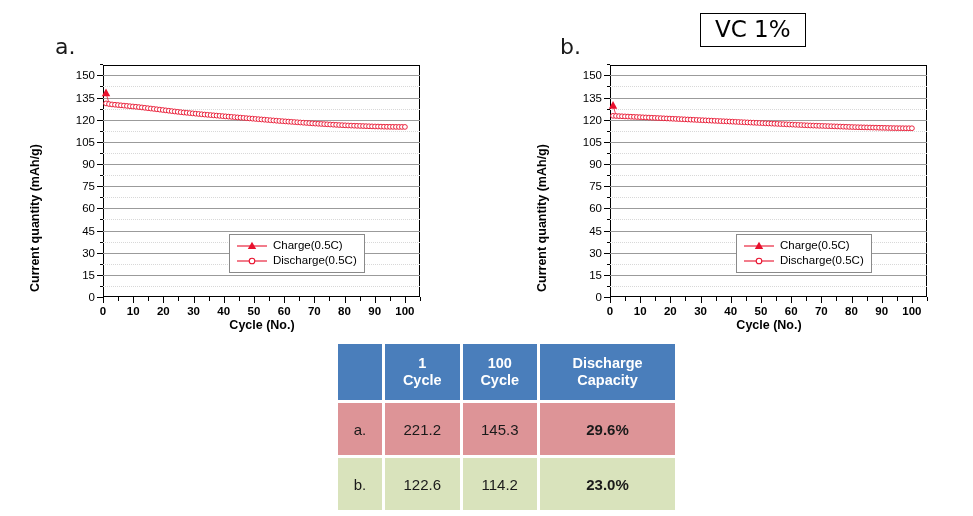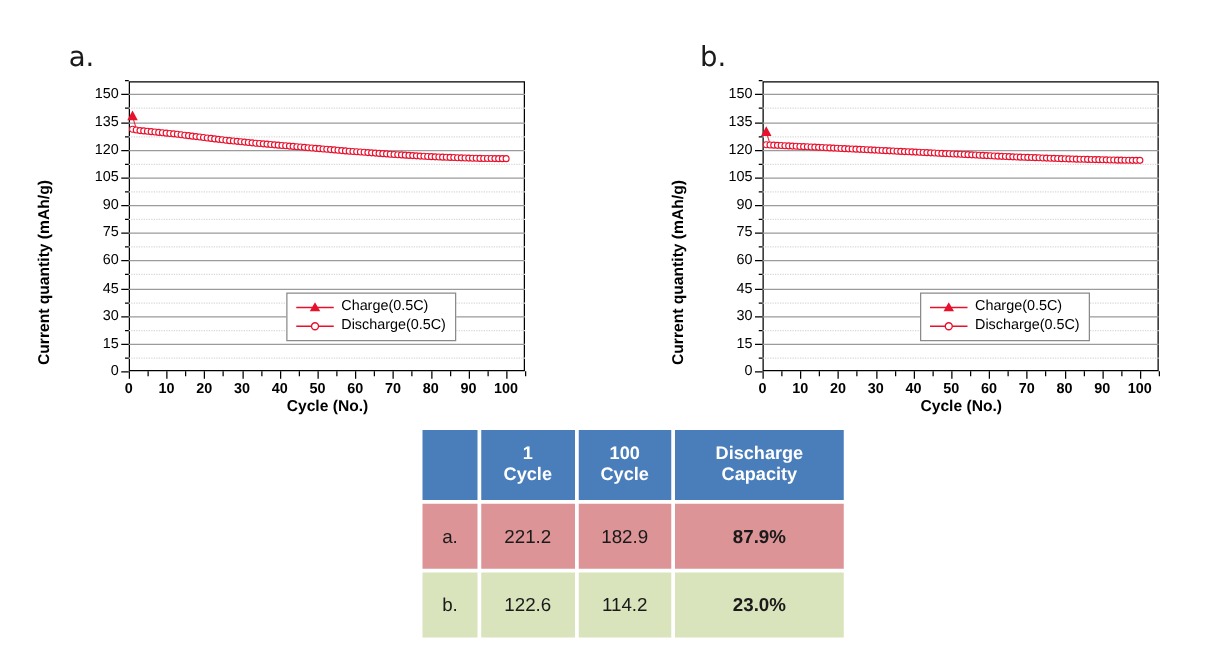--- a/index.html
+++ b/index.html
@@ -357,20 +357,21 @@
         </div>
       </div>
   </div>
 
   <div class="axis-title-y" style="left:28px;top:292px;">Current quantity (mAh/g)</div>
   <div class="axis-title-x" style="left:262px;top:318px;">Cycle (No.)</div>
 </div>
 
 <div class="panel" id="panel-b">
   <div class="panel-label" style="left:73px;top:34px;">b.</div>
+  <div class="title-box" style="left:213px;top:13px;">VC 1%</div>
 
   <div class="plot-wrap" id="plot-b" style="left:123px;top:65px;width:317px;height:232px;">
     <div class="frame" style="width:317px;height:232px;"></div>
     <div class="grid-layer" id="grid-b">
         <div class="gridline dotted" style="top: 220.917px;"></div>
         <div class="gridline dotted" style="top: 198.752px;"></div>
         <div class="gridline dotted" style="top: 176.586px;"></div>
         <div class="gridline dotted" style="top: 154.42px;"></div>
         <div class="gridline dotted" style="top: 132.255px;"></div>
         <div class="gridline dotted" style="top: 110.089px;"></div>
@@ -603,22 +604,22 @@
         <div>Cycle</div>
       </td>
       <td class="th-cell">
         <div>Discharge</div>
         <div>Capacity</div>
       </td>
     </tr>
     <tr class="row-a">
       <td class="lbl-cell">a.</td>
       <td>221.2</td>
-      <td>182.9</td>
-      <td class="rel-cell">87.9%</td>
+      <td>145.3</td>
+      <td class="rel-cell">29.6%</td>
     </tr>
     <tr class="row-b">
       <td class="lbl-cell">b.</td>
       <td>122.6</td>
       <td>114.2</td>
       <td class="rel-cell">23.0%</td>
     </tr>
   </tbody>
 </table>
 

